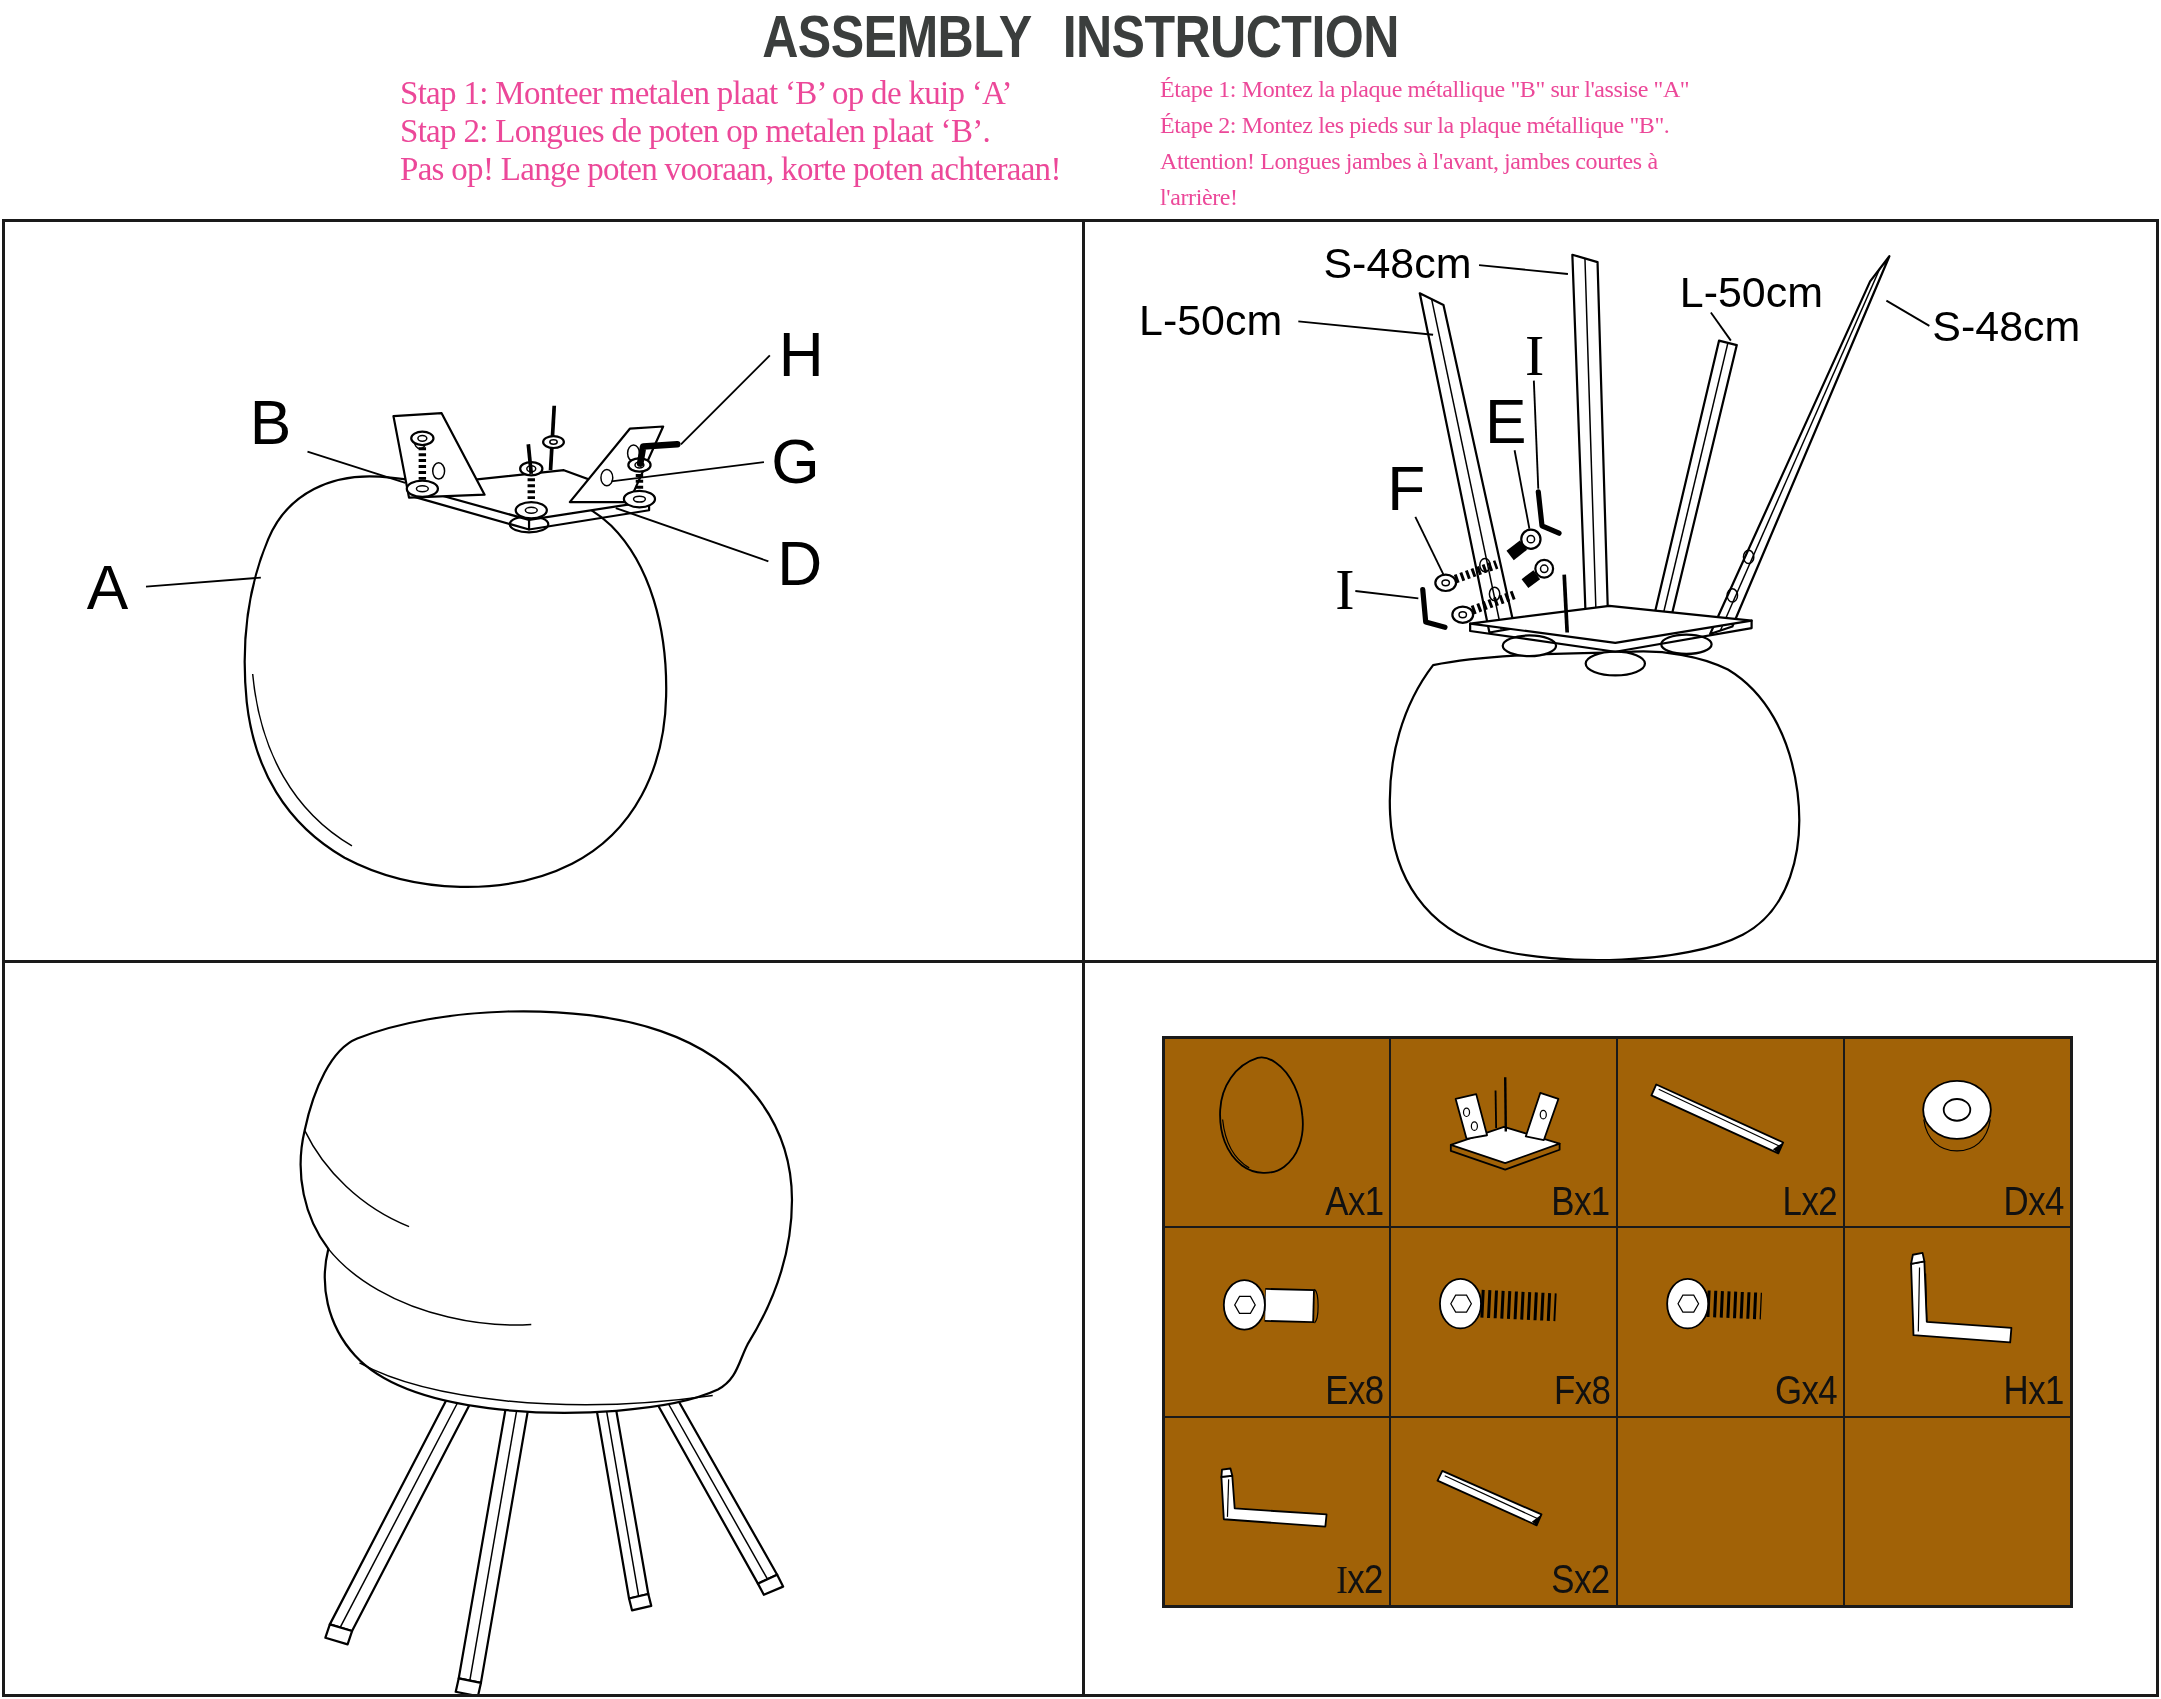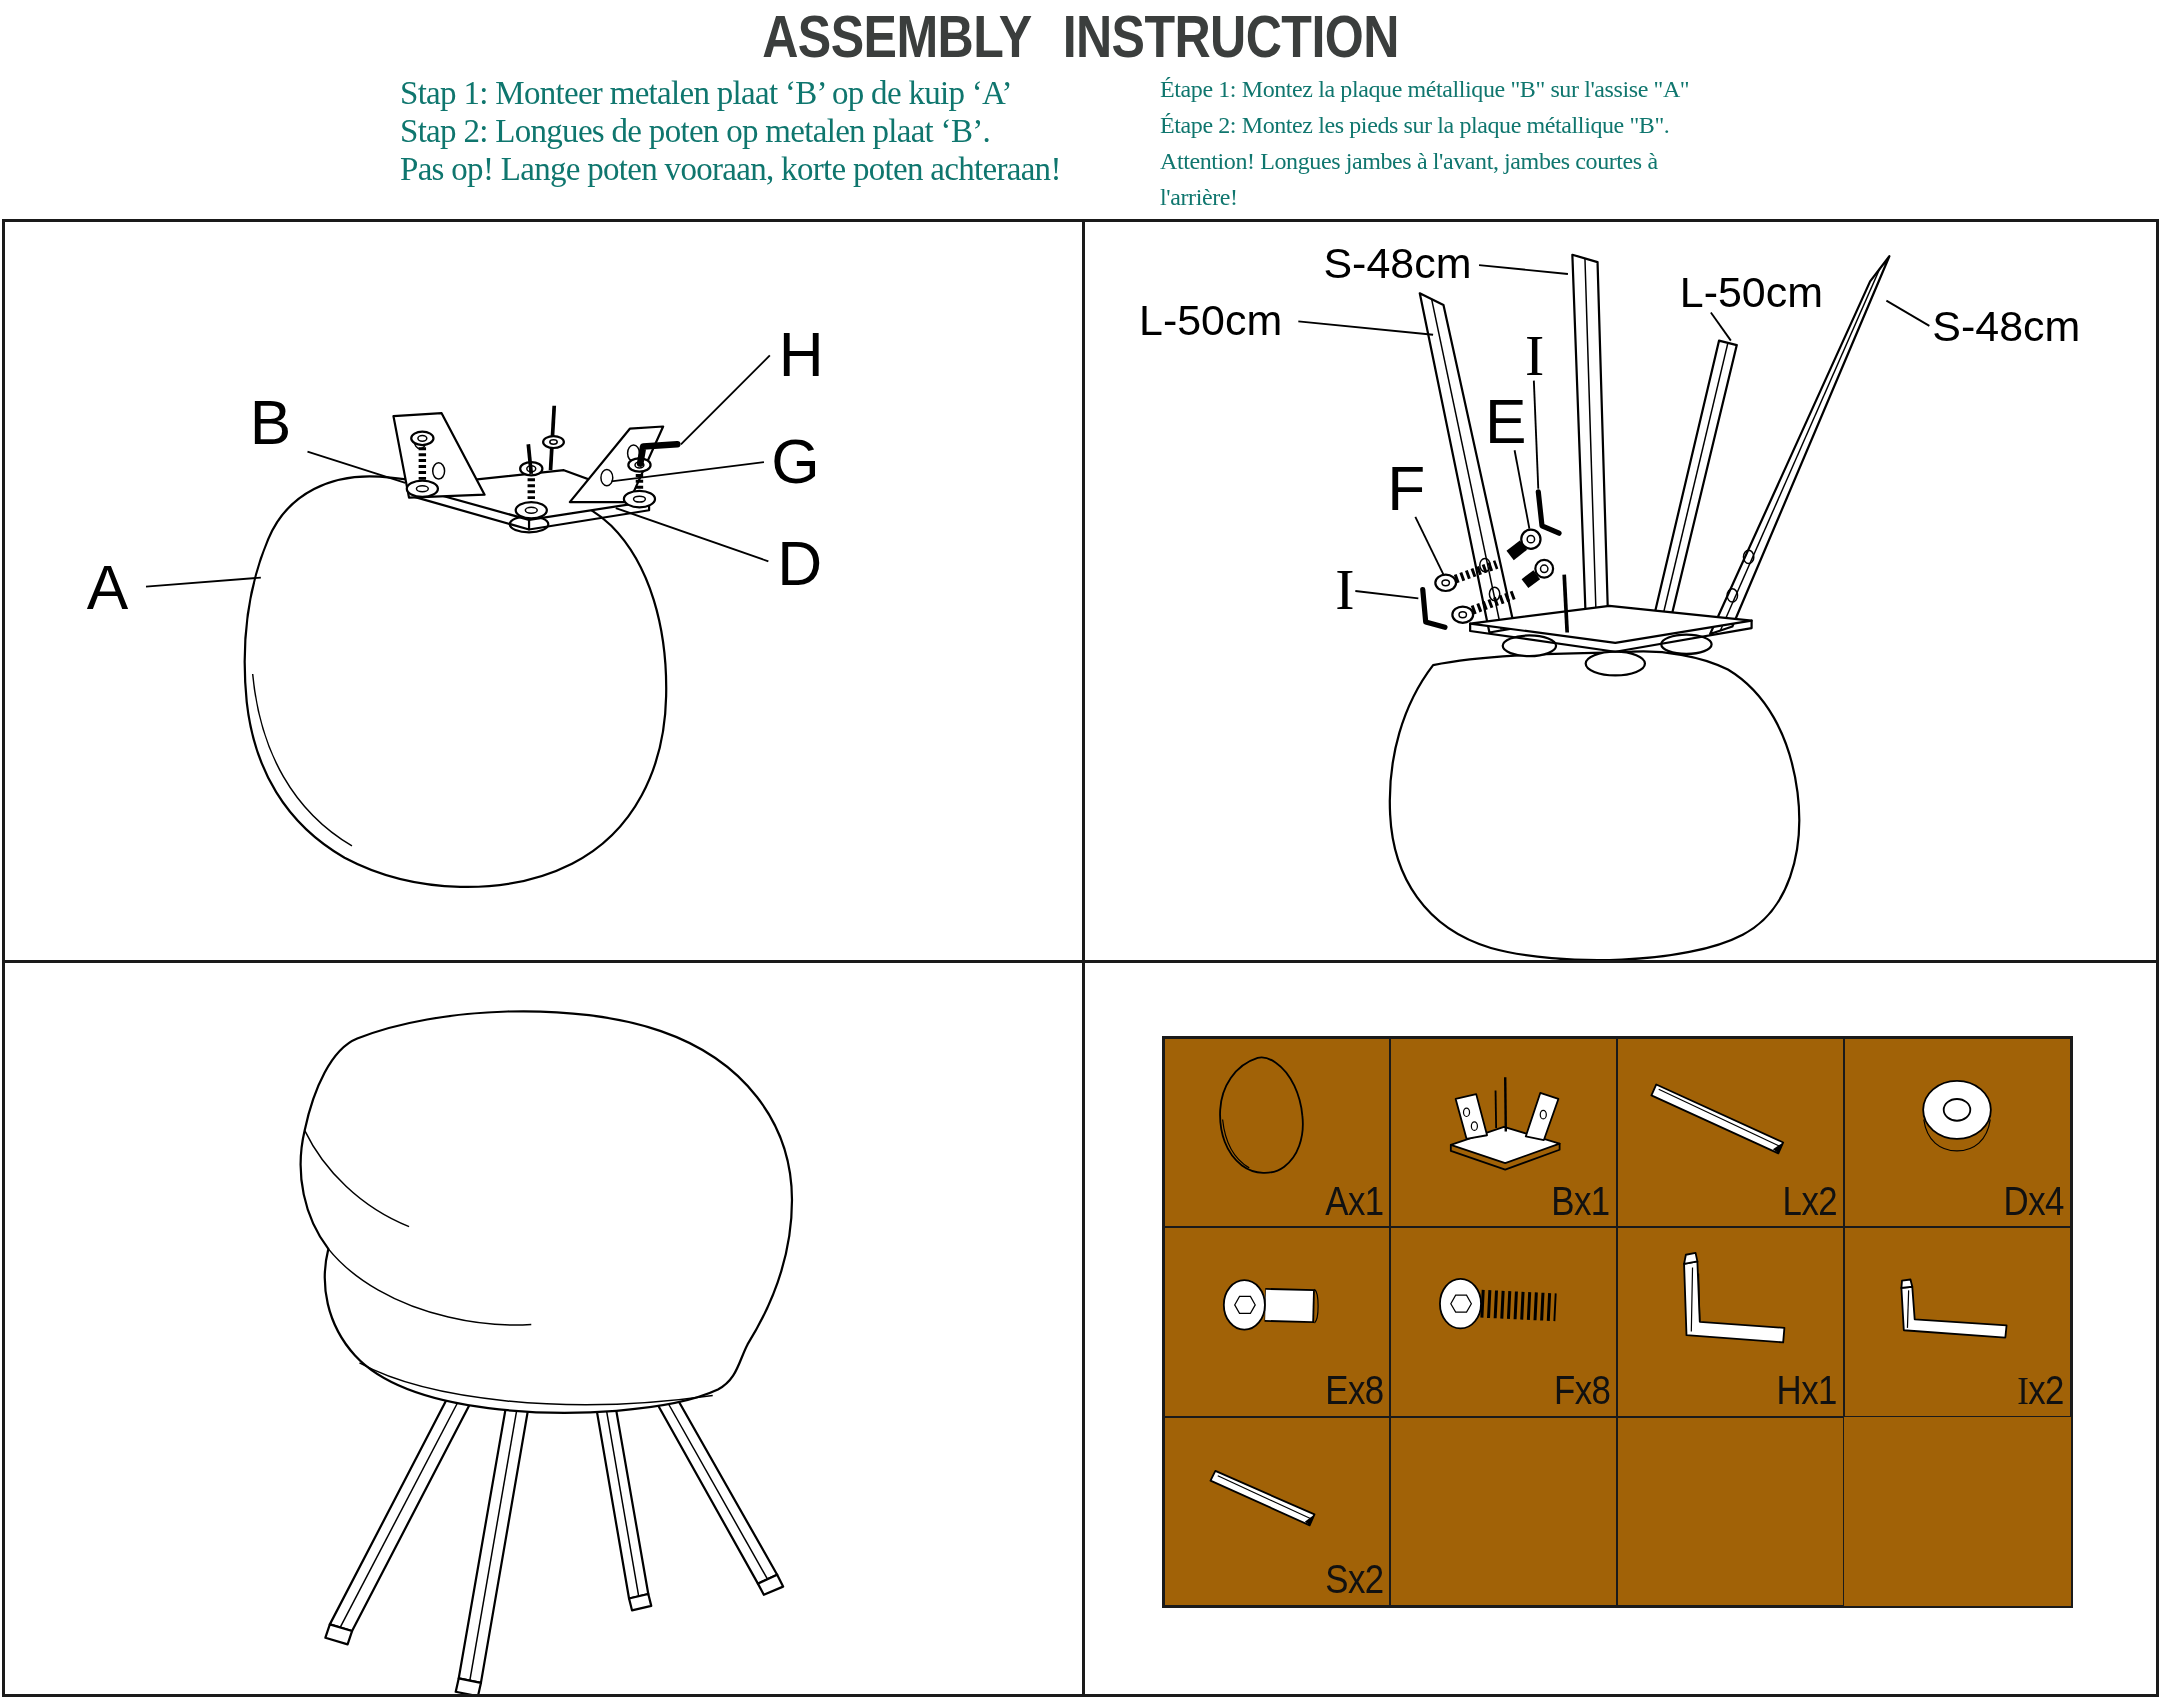--- a/index.html
+++ b/index.html
@@ -7,21 +7,21 @@
   #root{position:absolute;inset:0;background:#fff;overflow:hidden;}
 
   
   .page-title{
     position:absolute;left:0;right:0;top:3px;text-align:center;
     font-size:59px;font-weight:bold;color:#3b3e3d;
     letter-spacing:-0.7px;word-spacing:22px;
     transform:scaleX(0.85);transform-origin:center top;
     font-family:"Liberation Sans",sans-serif;white-space:nowrap;
   }
-  .instr{position:absolute;font-family:"Liberation Serif",serif;color:#0f766e;}
+  .instr{position:absolute;font-family:"Liberation Serif",serif;color:#ec4899;}
   .instr-nl{left:400px;top:74px;font-size:33px;line-height:38px;letter-spacing:-0.7px;}
   .instr-fr{left:1160px;top:71px;font-size:24px;line-height:36px;width:830px;letter-spacing:-0.4px;}
   .instr .warning{font-weight:normal;white-space:pre-line;}
 
   
   .frame{position:absolute;left:1.5px;top:219px;width:2151px;height:1472px;border:3px solid #1a1a1a;background:#fff;}
   .divider-v{position:absolute;left:1077px;top:0;width:3px;height:100%;background:#1a1a1a;}
   .divider-h{position:absolute;left:0;top:738px;width:100%;height:3px;background:#1a1a1a;}
   .panel{position:absolute;overflow:hidden;}
   .panel svg{display:block;}
@@ -302,20 +302,30 @@
                 <line x1="112" y1="112" x2="236" y2="118" stroke="#000" stroke-width="46" stroke-dasharray="5,6" stroke-linecap="butt"></line>
                 <ellipse cx="78" cy="112" rx="34" ry="41" class="fillwhite"></ellipse>
                 <polygon points="70,98 88,98 96,112 88,126 70,126 62,112" class="thin"></polygon>
               </svg>
             </div>
             <div class="part-label">Fx8</div>
           </div>
           <div class="part-cell">
             <div class="part-icon">
               <svg viewBox="0 0 300 230">
+                <line x1="112" y1="112" x2="202" y2="116" stroke="#000" stroke-width="44" stroke-dasharray="5,6" stroke-linecap="butt"></line>
+                <ellipse cx="80" cy="112" rx="34" ry="41" class="fillwhite"></ellipse>
+                <polygon points="72,98 90,98 98,112 90,126 72,126 64,112" class="thin"></polygon>
+              </svg>
+            </div>
+            <div class="part-label">Gx4</div>
+          </div>
+          <div class="part-cell">
+            <div class="part-icon">
+              <svg viewBox="0 0 300 230">
                 <path d="M74,46 L96,42 L100,142 L240,152 L238,176 L78,164 Z" class="fillwhite"></path>
                 <path d="M86,158 L88,52 M100,142 L98,62" class="thin"></path>
                 <polygon points="74,46 96,42 93,28 77,31" class="fillwhite"></polygon>
               </svg>
             </div>
             <div class="part-label">Hx1</div>
           </div>
           <div class="part-cell">
             <div class="part-icon">
               <svg viewBox="0 0 300 230">

